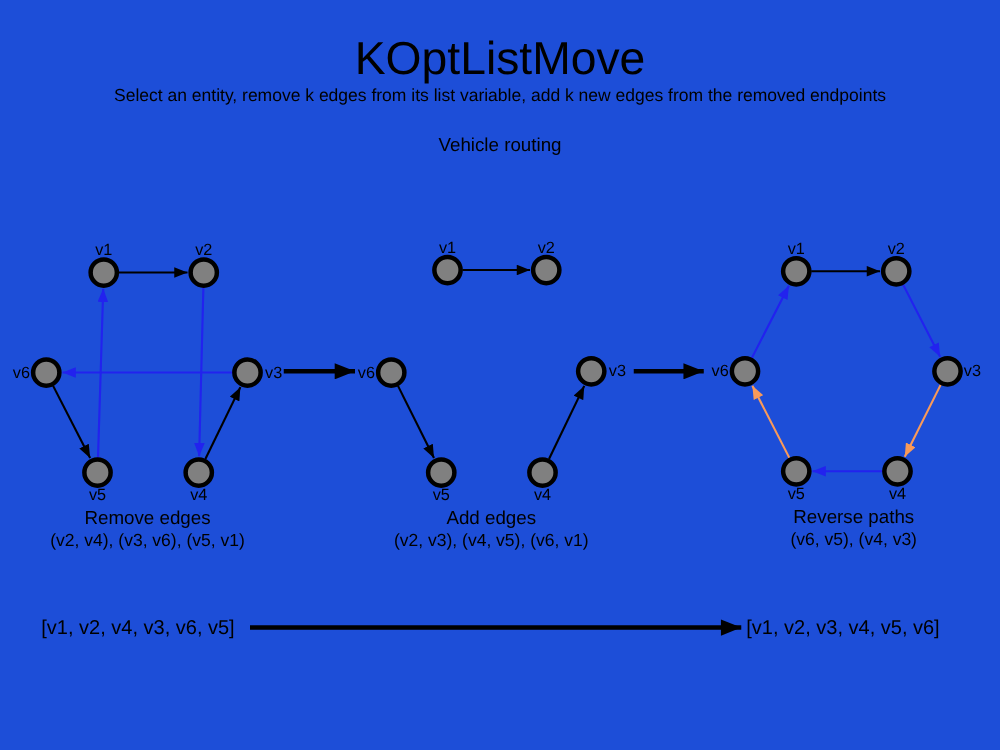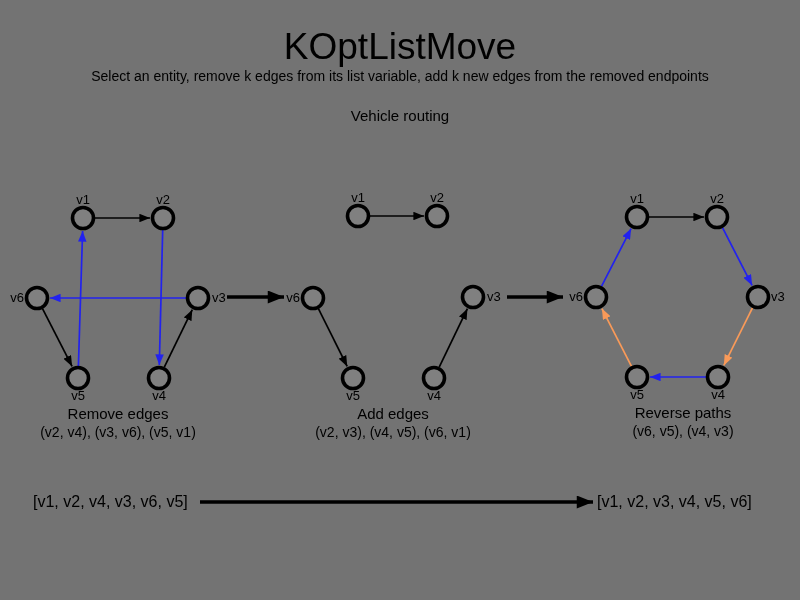--- a/index.html
+++ b/index.html
@@ -1,16 +1,16 @@
 <!DOCTYPE html>
 <html><head>
 <meta charset="utf-8">
 <style>
   html,body{margin:0;padding:0;background:#ffffff;}
-  .canvas{position:relative;width:800px;height:600px;background:#737373;overflow:hidden;
+  .canvas{position:relative;width:800px;height:600px;background:#1d4ed8;overflow:hidden;
           font-family:"Liberation Sans","DejaVu Sans",sans-serif;}
   svg{display:block;}
   text{fill:#000000;font-family:"Liberation Sans","DejaVu Sans",sans-serif;}
   .title{font-size:37px;}
   .subtitle{font-size:14px;}
   .example-label{font-size:15px;}
   .caption{font-size:15px;}
   .caption2{font-size:14px;}
   .node-label{font-size:13px;}
   .list-text{font-size:16px;}

